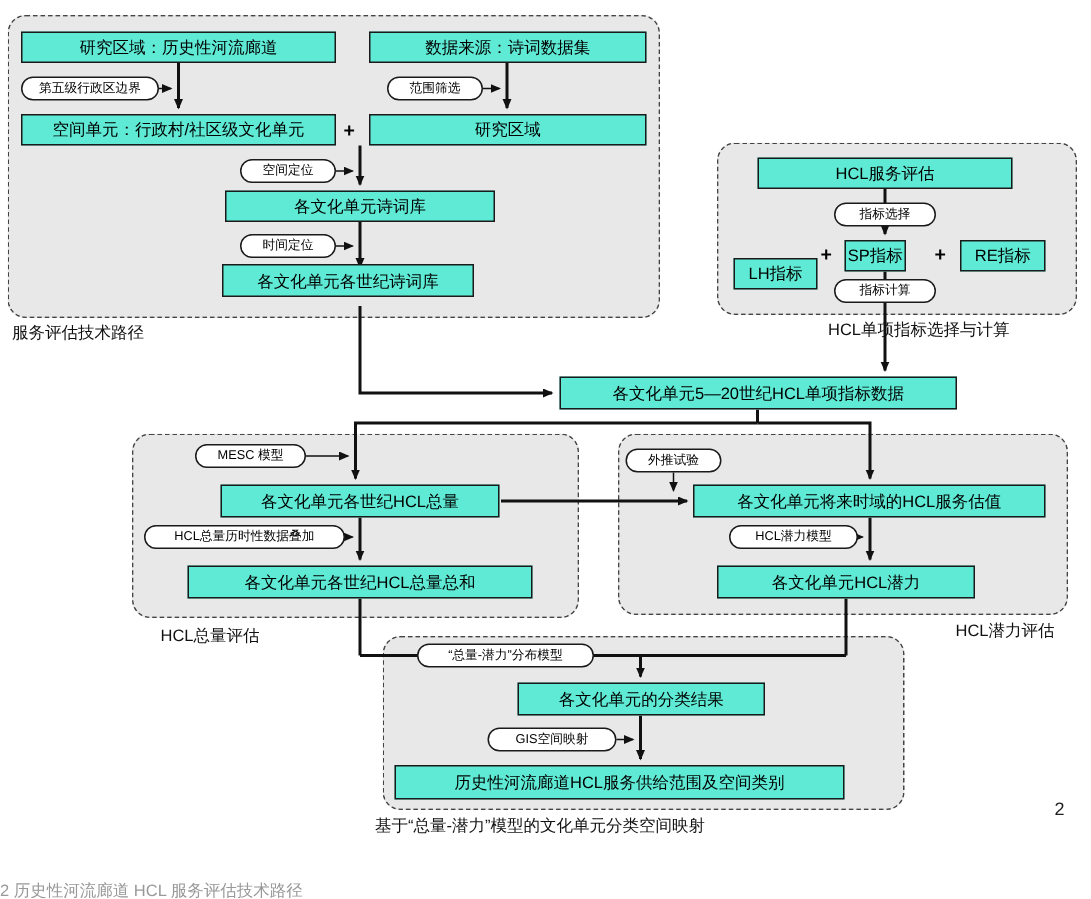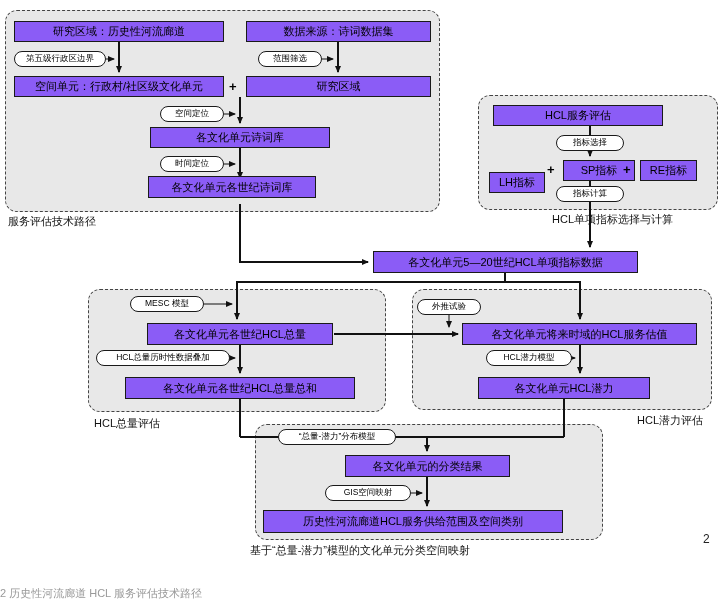--- a/index.html
+++ b/index.html
@@ -1,21 +1,21 @@
 <!DOCTYPE html>
 <html><head>
 <meta charset="utf-8">
 <style>
   * { margin:0; padding:0; box-sizing:border-box; }
   html,body { background:#fff; }
   body { font-family:"Liberation Sans","DejaVu Sans",sans-serif; }
   .stage { position:relative; width:727px; height:599px; background:#fff; overflow:hidden; }
   .grp { position:absolute; background:#e8e8e8; border:1px dashed #444; border-radius:12px; z-index:1; }
   .grp-label { position:absolute; font-size:11px; color:#111; white-space:nowrap; z-index:4; }
-  .box { position:absolute; background:#8b5cf6; border:1px solid #1a1a1a; display:flex; align-items:center; justify-content:center; font-size:11px; color:#000; white-space:nowrap; z-index:3; }
+  .box { position:absolute; background:#5eead4; border:1px solid #1a1a1a; display:flex; align-items:center; justify-content:center; font-size:11px; color:#000; white-space:nowrap; z-index:3; }
   .oval { position:absolute; background:#fff; border:1px solid #1a1a1a; border-radius:999px; display:flex; align-items:center; justify-content:center; font-size:8.5px; color:#000; white-space:nowrap; z-index:3; padding:4px 2px; }
   .plus { position:absolute; font-size:13px; font-weight:bold; color:#000; z-index:3; }
   svg.arrows { position:absolute; left:0; top:0; z-index:2; }
   .caption { position:absolute; font-size:11px; color:#999; white-space:nowrap; z-index:4; }
   .pagenum { position:absolute; font-size:12px; color:#222; z-index:4; }
 </style>
 </head>
 <body>
 
 <div class="stage">
@@ -71,37 +71,37 @@
   <div class="oval" style="left:258px;top:51px;width:64px;height:16px">范围筛选</div>
   <div class="box" style="left:14px;top:76px;width:210px;height:21px">空间单元：行政村/社区级文化单元</div>
   <div class="plus" style="left:229px;top:79px">+</div>
   <div class="box" style="left:246px;top:76px;width:185px;height:21px">研究区域</div>
   <div class="oval" style="left:160px;top:106px;width:64px;height:16px">空间定位</div>
   <div class="box" style="left:150px;top:127px;width:180px;height:21px">各文化单元诗词库</div>
   <div class="oval" style="left:160px;top:156px;width:64px;height:16px">时间定位</div>
   <div class="box" style="left:148px;top:176px;width:168px;height:22px">各文化单元各世纪诗词库</div>
   <div class="grp-label" style="left:8px;top:214px">服务评估技术路径</div>
 
-  <div class="box" style="left:493px;top:105px;width:170px;height:21px">HCL服务评估</div>
+  <div class="box" style="left:505px;top:105px;width:170px;height:21px">HCL服务评估</div>
   <div class="oval" style="left:556px;top:135px;width:68px;height:16px">指标选择</div>
   <div class="box" style="left:489px;top:172px;width:56px;height:21px">LH指标</div>
   <div class="plus" style="left:547px;top:162px">+</div>
-  <div class="box" style="left:563px;top:160px;width:72px;height:21px">SP指标</div>
+  <div class="box" style="left:563px;top:160px;width:41px;height:21px">SP指标</div>
   <div class="plus" style="left:623px;top:162px">+</div>
   <div class="box" style="left:640px;top:160px;width:57px;height:21px">RE指标</div>
   <div class="oval" style="left:556px;top:186px;width:68px;height:16px">指标计算</div>
   <div class="grp-label" style="left:552px;top:212px">HCL单项指标选择与计算</div>
 
   <div class="box" style="left:373px;top:251px;width:265px;height:22px">各文化单元5—20世纪HCL单项指标数据</div>
 
   <div class="oval" style="left:130px;top:296px;width:74px;height:16px">MESC 模型</div>
   <div class="box" style="left:147px;top:323px;width:186px;height:22px">各文化单元各世纪HCL总量</div>
   <div class="oval" style="left:96px;top:350px;width:134px;height:16px">HCL总量历时性数据叠加</div>
   <div class="box" style="left:125px;top:377px;width:230px;height:22px">各文化单元各世纪HCL总量总和</div>
-  <div class="grp-label" style="left:94px;top:416px">HCL总量评估</div>
+  <div class="grp-label" style="left:107px;top:416px">HCL总量评估</div>
 
   <div class="oval" style="left:417px;top:299px;width:64px;height:16px">外推试验</div>
   <div class="box" style="left:462px;top:323px;width:235px;height:22px">各文化单元将来时域的HCL服务估值</div>
   <div class="oval" style="left:486px;top:350px;width:86px;height:16px">HCL潜力模型</div>
   <div class="box" style="left:478px;top:377px;width:172px;height:22px">各文化单元HCL潜力</div>
   <div class="grp-label" style="left:637px;top:413px">HCL潜力评估</div>
 
   <div class="oval" style="left:278px;top:429px;width:118px;height:16px">“总量-潜力”分布模型</div>
   <div class="box" style="left:345px;top:455px;width:165px;height:22px">各文化单元的分类结果</div>
   <div class="oval" style="left:325px;top:485px;width:86px;height:16px">GIS空间映射</div>

